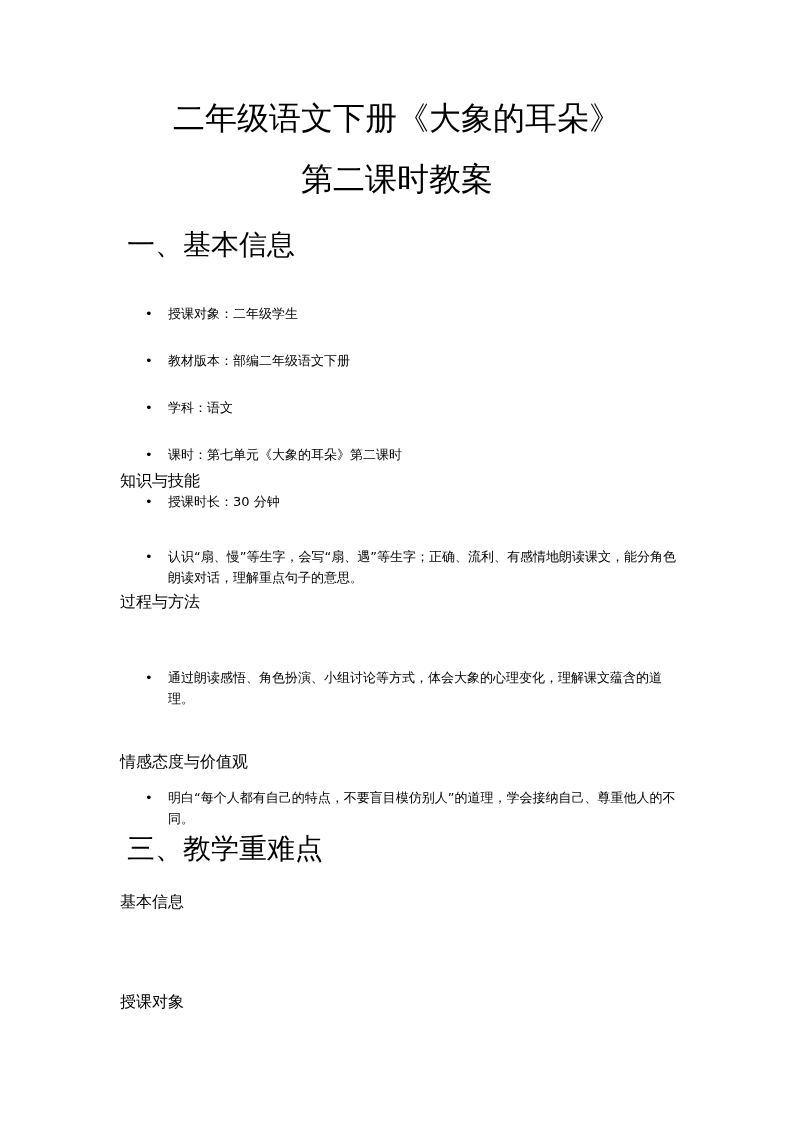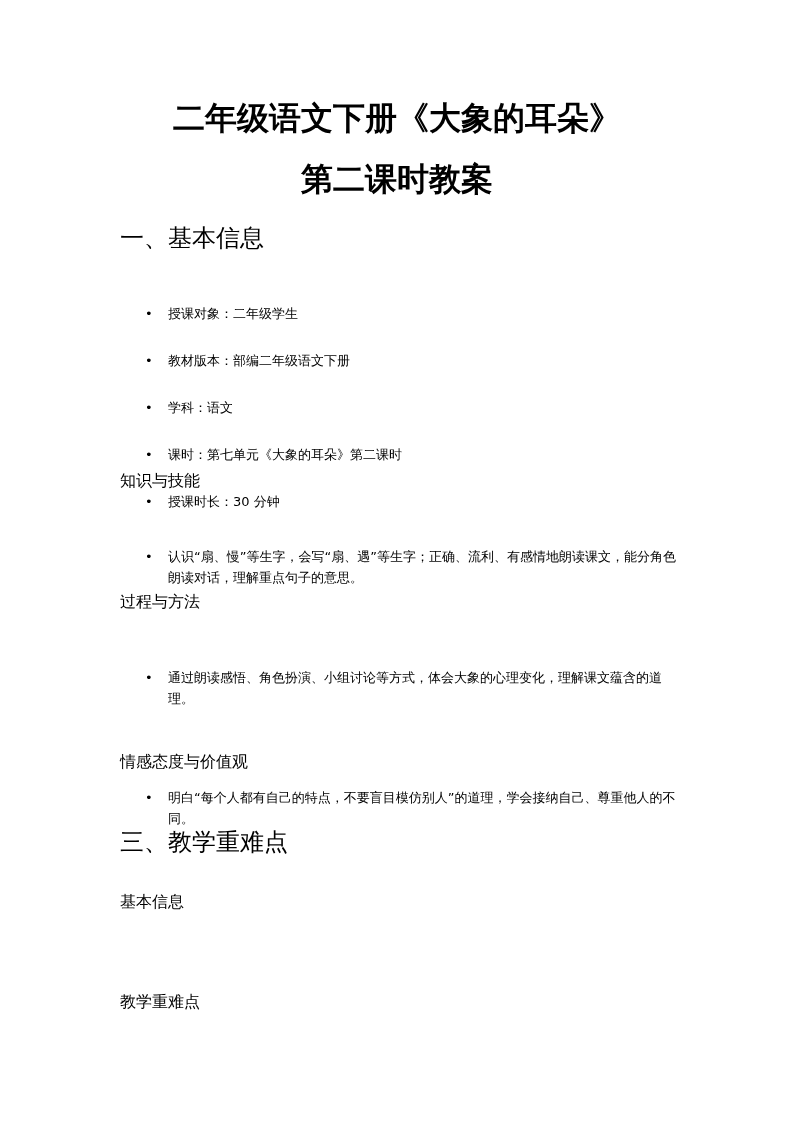--- a/index.html
+++ b/index.html
@@ -1,21 +1,21 @@
 <!DOCTYPE html>
 <html><head>
 <meta charset="utf-8">
 <style>
   html, body { margin: 0; padding: 0; background: #ffffff; }
   body { width: 794px; height: 1123px; position: relative; overflow: hidden;
          font-family: "DejaVu Sans", "Liberation Sans", sans-serif; color: #000; }
   .page { position: absolute; left: 0; top: 0; width: 794px; height: 1123px; }
   .title { position: absolute; left: 0; width: 794px; text-align: center;
-           font-family: "DejaVu Serif", "Liberation Serif", serif; font-size: 32px; line-height: 40px; margin: 0; font-weight: bold; }
-  .h2 { position: absolute; left: 120px; font-size: 24px; line-height: 30px; margin: 0; font-weight: normal;
+           font-family: "DejaVu Serif", "Liberation Serif", serif; font-size: 32px; line-height: 40px; margin: 0; font-weight: normal; }
+  .h2 { position: absolute; left: 120px; font-size: 28px; line-height: 30px; margin: 7px; font-weight: normal;
         font-family: "DejaVu Serif", "Liberation Serif", serif; }
   .h3 { position: absolute; left: 120px; font-size: 16px; line-height: 22px; margin: 0; font-weight: normal;
         font-family: "DejaVu Serif", "Liberation Serif", serif; }
   ul { position: absolute; left: 120px; width: 560px; margin: 0; padding: 0; list-style: none; }
   li { position: relative; padding-left: 48px; font-size: 13px; line-height: 21px; margin-top: 26px; }
   li::before { content: "•"; position: absolute; left: 25px; top: 0; font-size: 13px; }
 </style>
 </head>
 <body>
 
@@ -45,14 +45,14 @@
 
   <h3 class="h3" style="top:751px">情感态度与价值观</h3>
   <ul style="top:761px">
     <li>明白“每个人都有自己的特点，不要盲目模仿别人”的道理，学会接纳自己、尊重他人的不同。</li>
   </ul>
 
   <h2 class="h2" style="top:827px">三、教学重难点</h2>
 
   <h3 class="h3" style="top:891px">基本信息</h3>
 
-  <h3 class="h3" style="top:991px">教学重难点</h3>
+  <h3 class="h3" style="top:991px">授课对象</h3>
 </div>
 
 </body></html>

